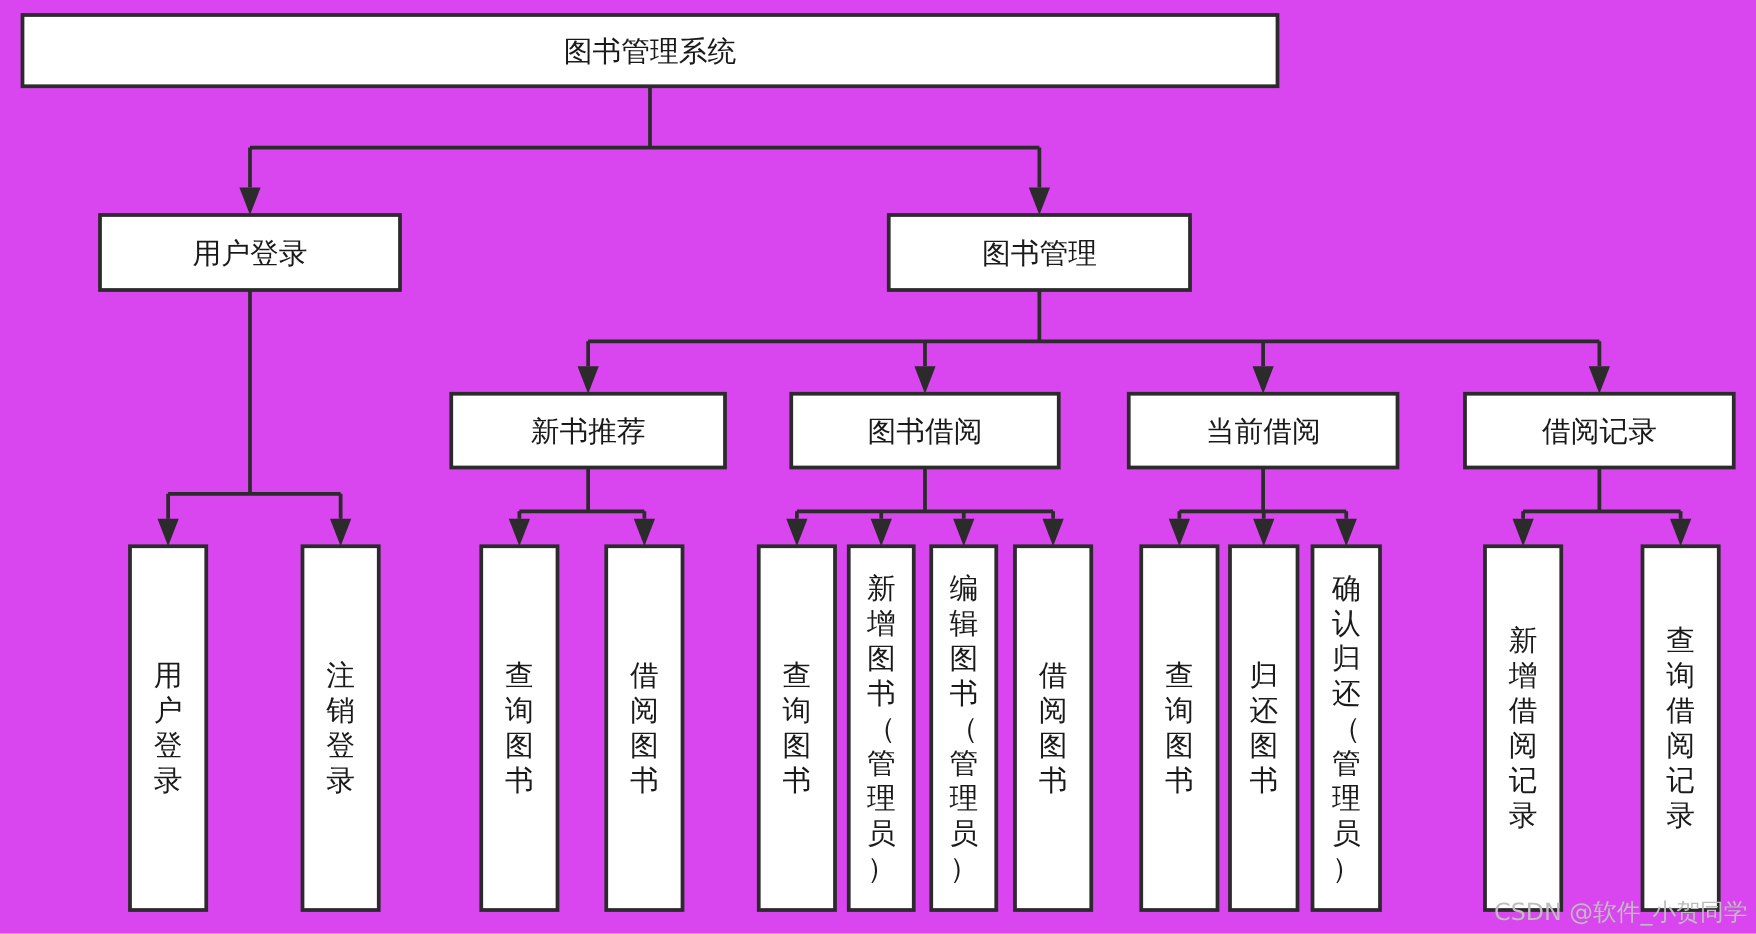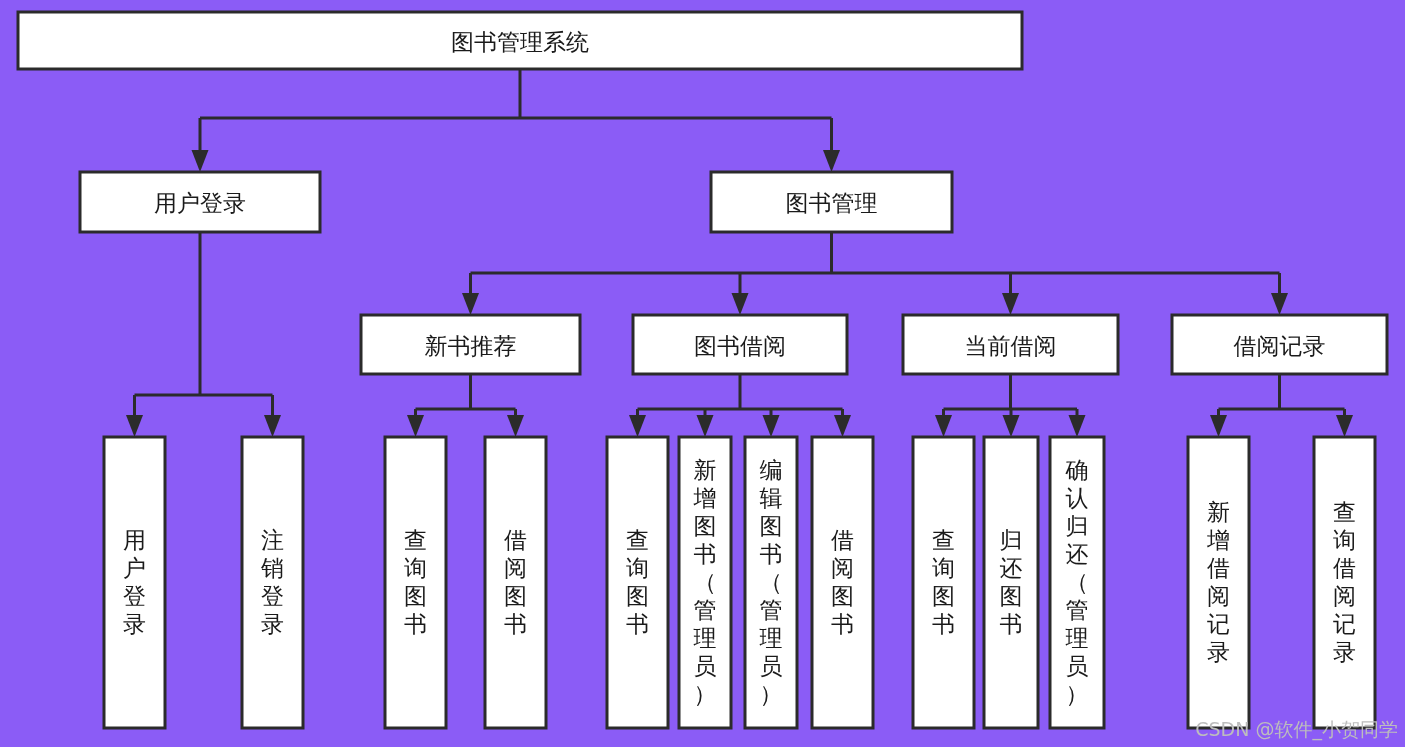--- a/index.html
+++ b/index.html
@@ -11,21 +11,21 @@
   body {
     width: 1405px;
     height: 747px;
     overflow: hidden;
     font-family: "DejaVu Sans", "Liberation Sans", sans-serif;
   }
   #diagram-root {
     position: relative;
     width: 1405px;
     height: 747px;
-    background: #8b5cf6;
+    background: #d946ef;
   }
   svg.diagram-canvas {
     position: absolute;
     top: 0;
     left: 0;
     width: 1405px;
     height: 747px;
     display: block;
   }
   .node-box {

